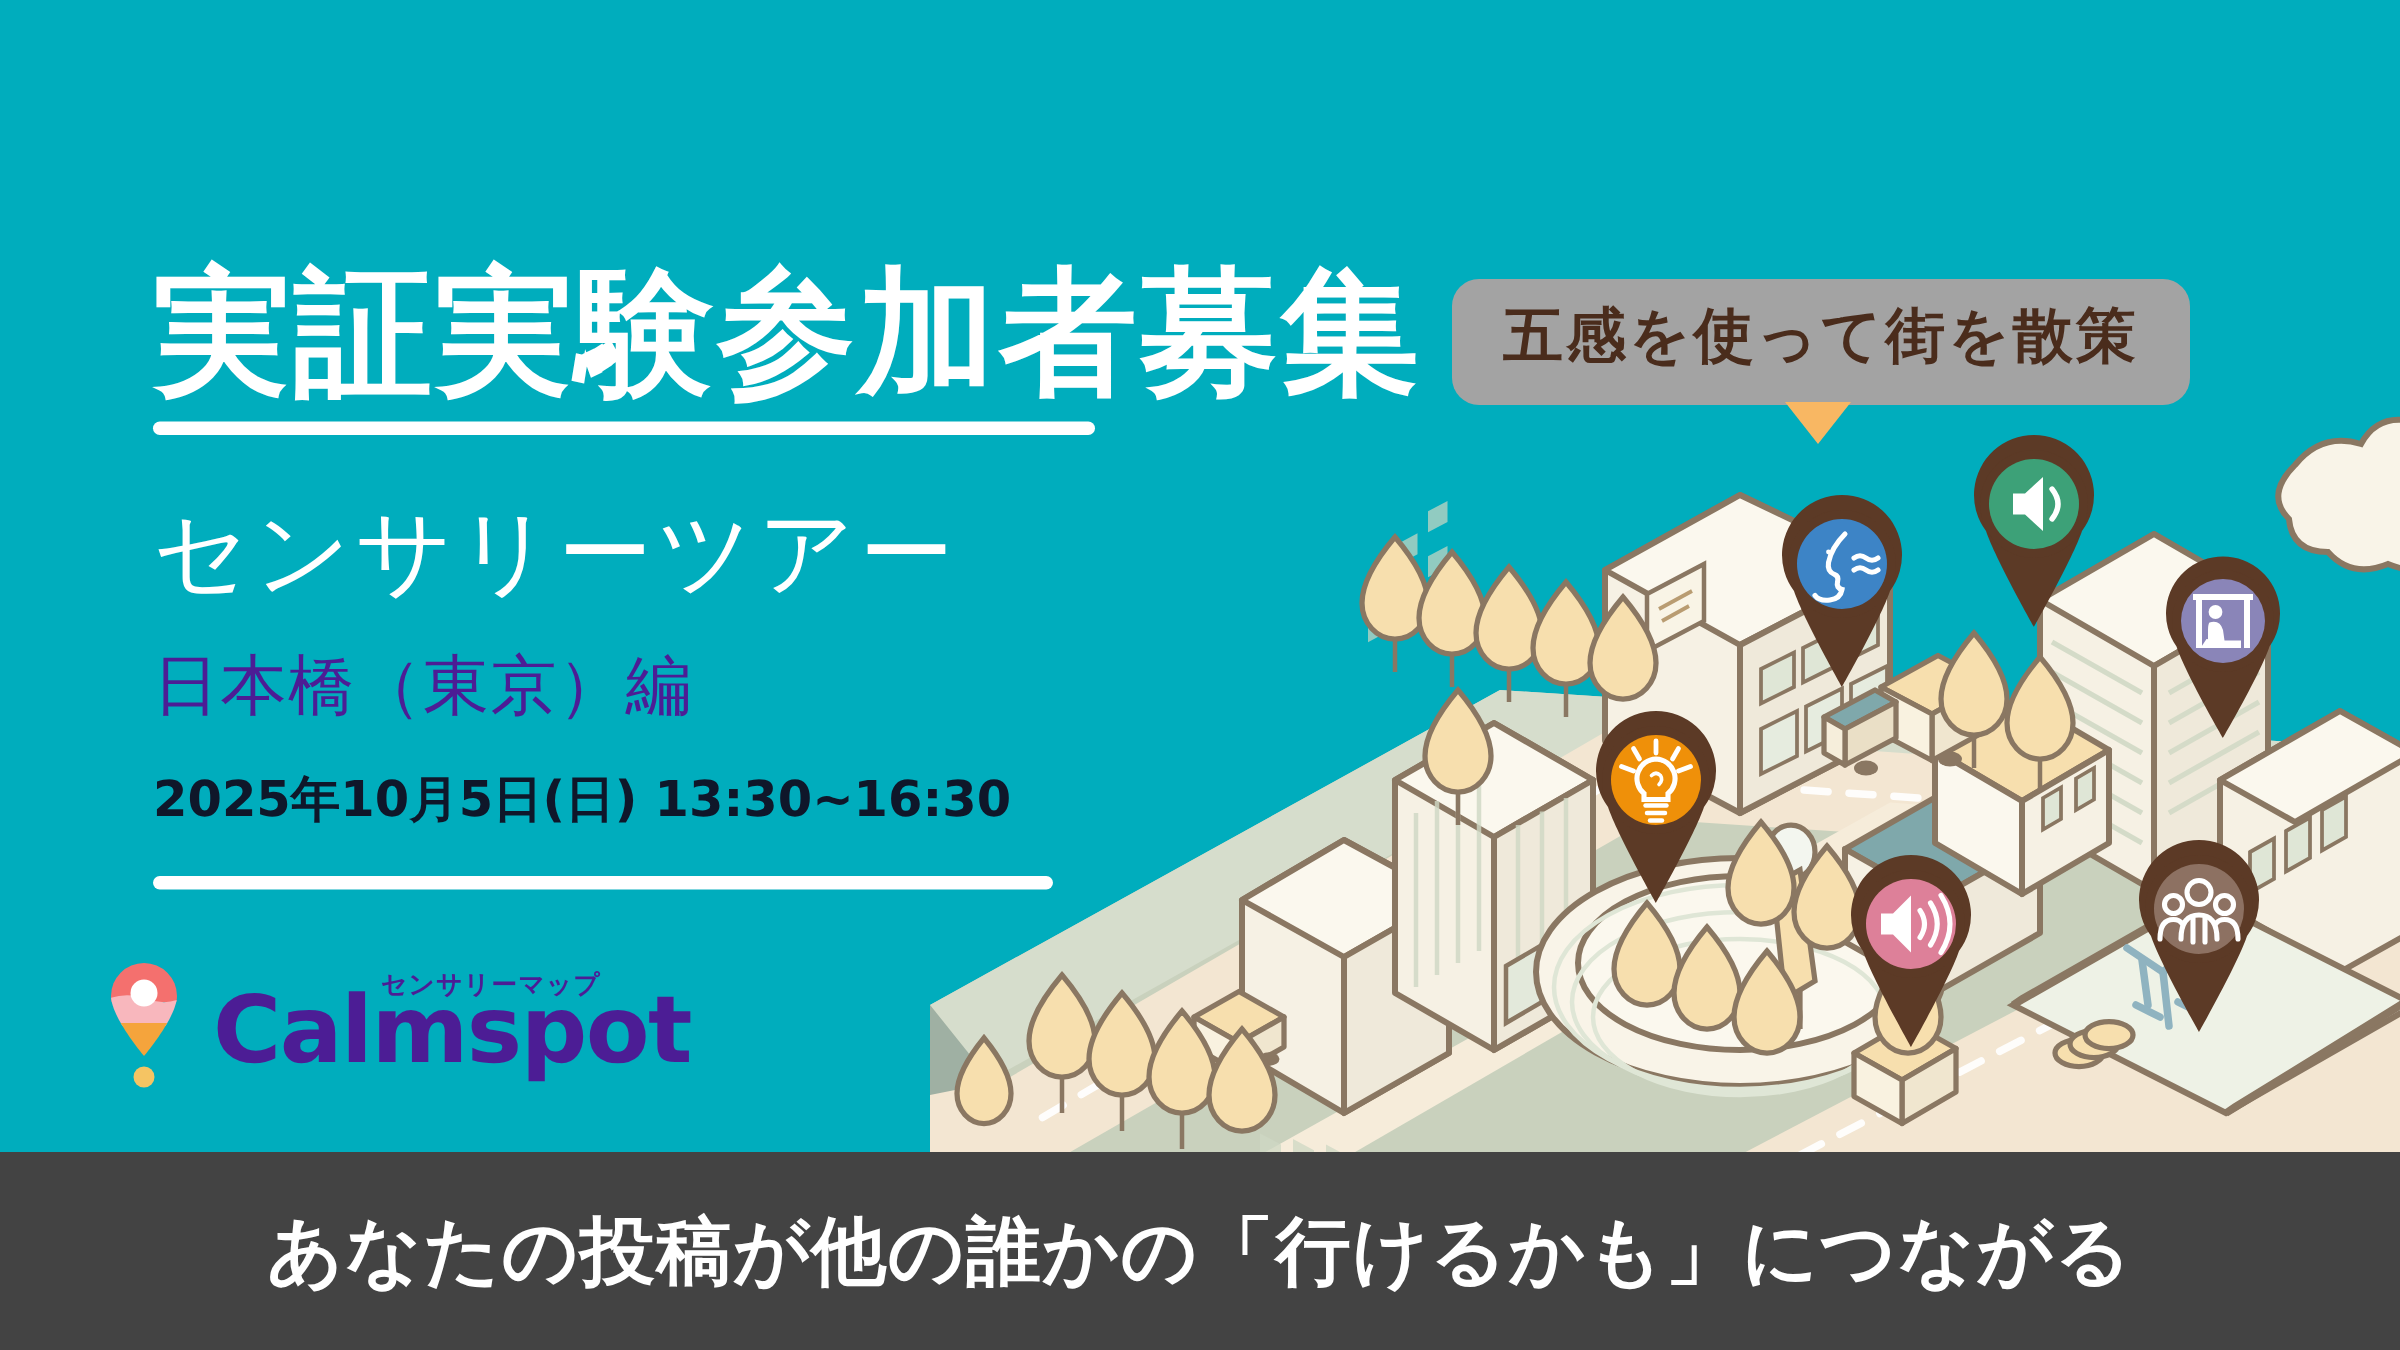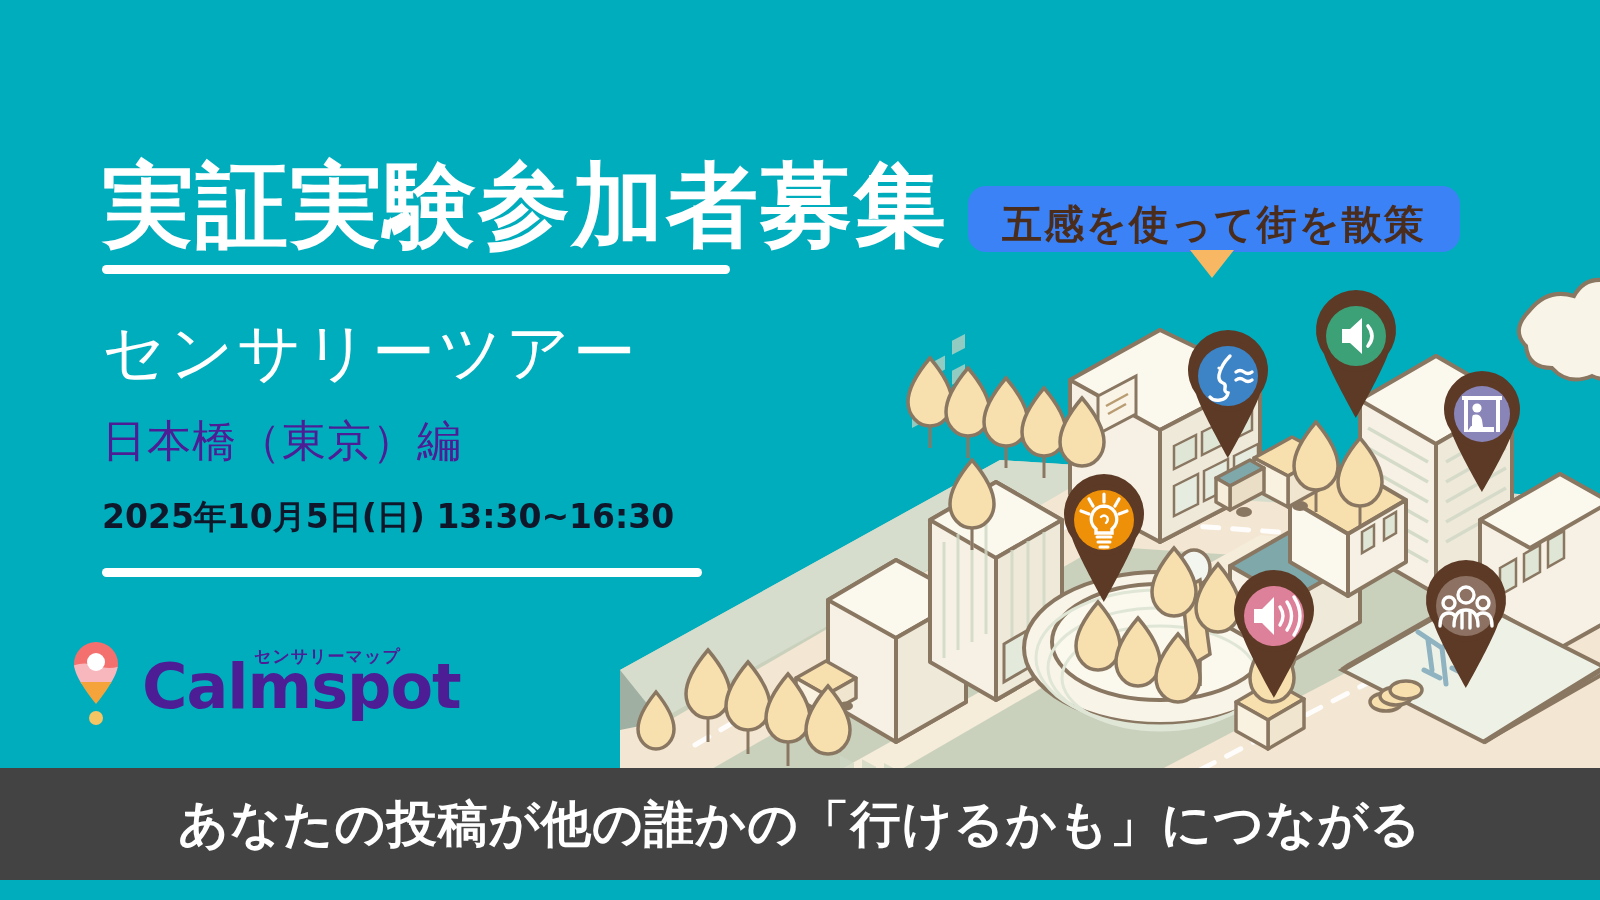--- a/index.html
+++ b/index.html
@@ -4,21 +4,21 @@
 <style>
   html,body{margin:0;padding:0;}
   body{
     width:1600px;height:900px;overflow:hidden;
     font-family:"Liberation Sans","DejaVu Sans",sans-serif;
     background:#00adbd;
   }
   #poster{position:relative;width:1600px;height:900px;overflow:hidden;background:#00adbd;}
 
   
-  .left-col{position:absolute;left:102px;top:0;width:860px;height:632px;z-index:30;}
+  .left-col{position:absolute;left:102px;top:16px;width:860px;height:632px;z-index:30;}
 
   .main-title{
     position:absolute;left:0;top:96px;
     font-size:92px;line-height:1.05;font-weight:700;color:#ffffff;
     letter-spacing:2px;white-space:nowrap;
     font-family:"DejaVu Sans","Liberation Sans",sans-serif;
   }
   .rule{position:absolute;background:#ffffff;border-radius:6px;height:9px;}
   .rule-top{left:0;top:265px;width:628px;}
   .rule-bottom{left:0;top:568px;width:600px;}
@@ -49,21 +49,21 @@
     font-family:"DejaVu Sans","Liberation Sans",sans-serif;
   }
   .logo-text{
     font-size:62px;font-weight:700;color:#4c1d95;letter-spacing:-1px;line-height:1;
     font-family:"DejaVu Sans","Liberation Sans",sans-serif;white-space:nowrap;
   }
 
   
   .callout{
     position:absolute;left:968px;top:186px;z-index:40;
-    background:#3b82f6;border-radius:18px;padding:16px 34px 6px 34px;
+    background:#a3a3a3;border-radius:18px;padding:16px 34px 24px 34px;
   }
   .callout-text{
     font-size:40px;font-weight:700;color:#4a2c1c;letter-spacing:2px;white-space:nowrap;line-height:1.1;
     font-family:"DejaVu Sans","Liberation Sans",sans-serif;
   }
   .callout-tail{
     position:absolute;left:222px;bottom:-26px;width:0;height:0;
     border-left:22px solid transparent;border-right:22px solid transparent;
     border-top:28px solid #f8b763;
   }
@@ -71,21 +71,21 @@
   
   .map-wrap{position:absolute;left:600px;top:250px;width:1010px;height:520px;z-index:10;}
   .map-wrap svg{display:block;width:100%;height:100%;}
 
   
   .pin{position:absolute;z-index:35;}
   .pin svg{display:block;overflow:visible;}
 
   
   .banner{
-    position:absolute;left:0;top:768px;width:1600px;height:112px;background:#434343;z-index:50;
+    position:absolute;left:0;top:768px;width:1600px;height:132px;background:#434343;z-index:50;
     display:flex;align-items:center;justify-content:center;
   }
   .banner-text{
     font-size:50px;font-weight:700;color:#ffffff;letter-spacing:1px;white-space:nowrap;
     font-family:"DejaVu Sans","Liberation Sans",sans-serif;
   }
 </style>
 </head>
 <body>
 

